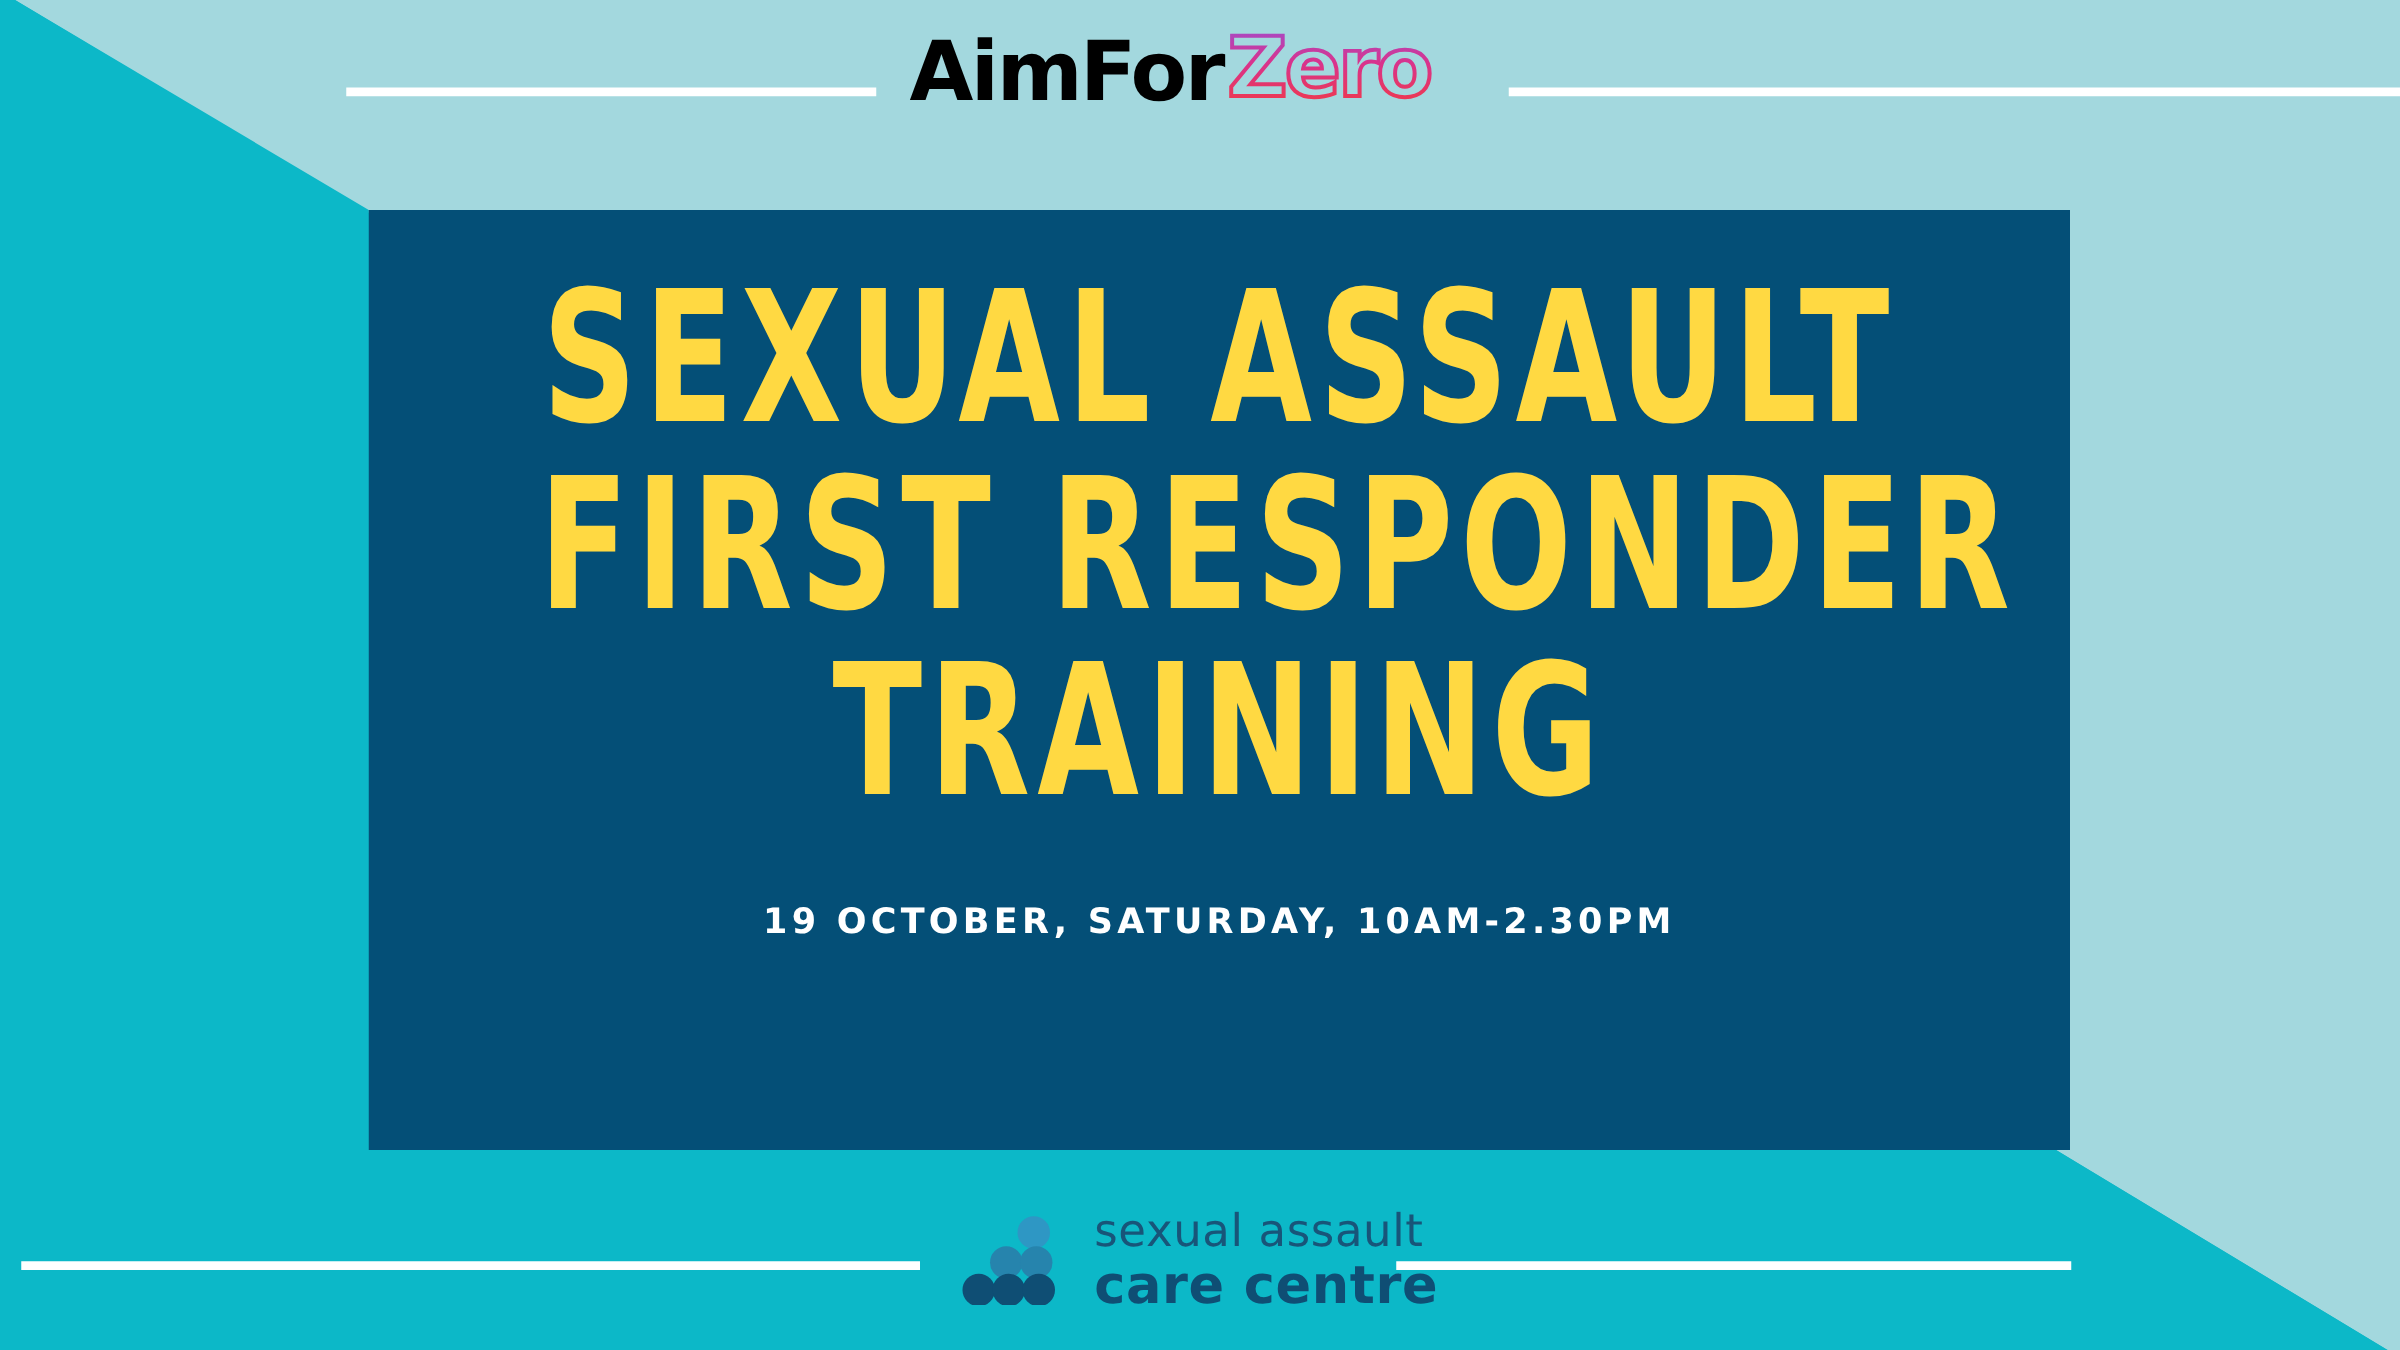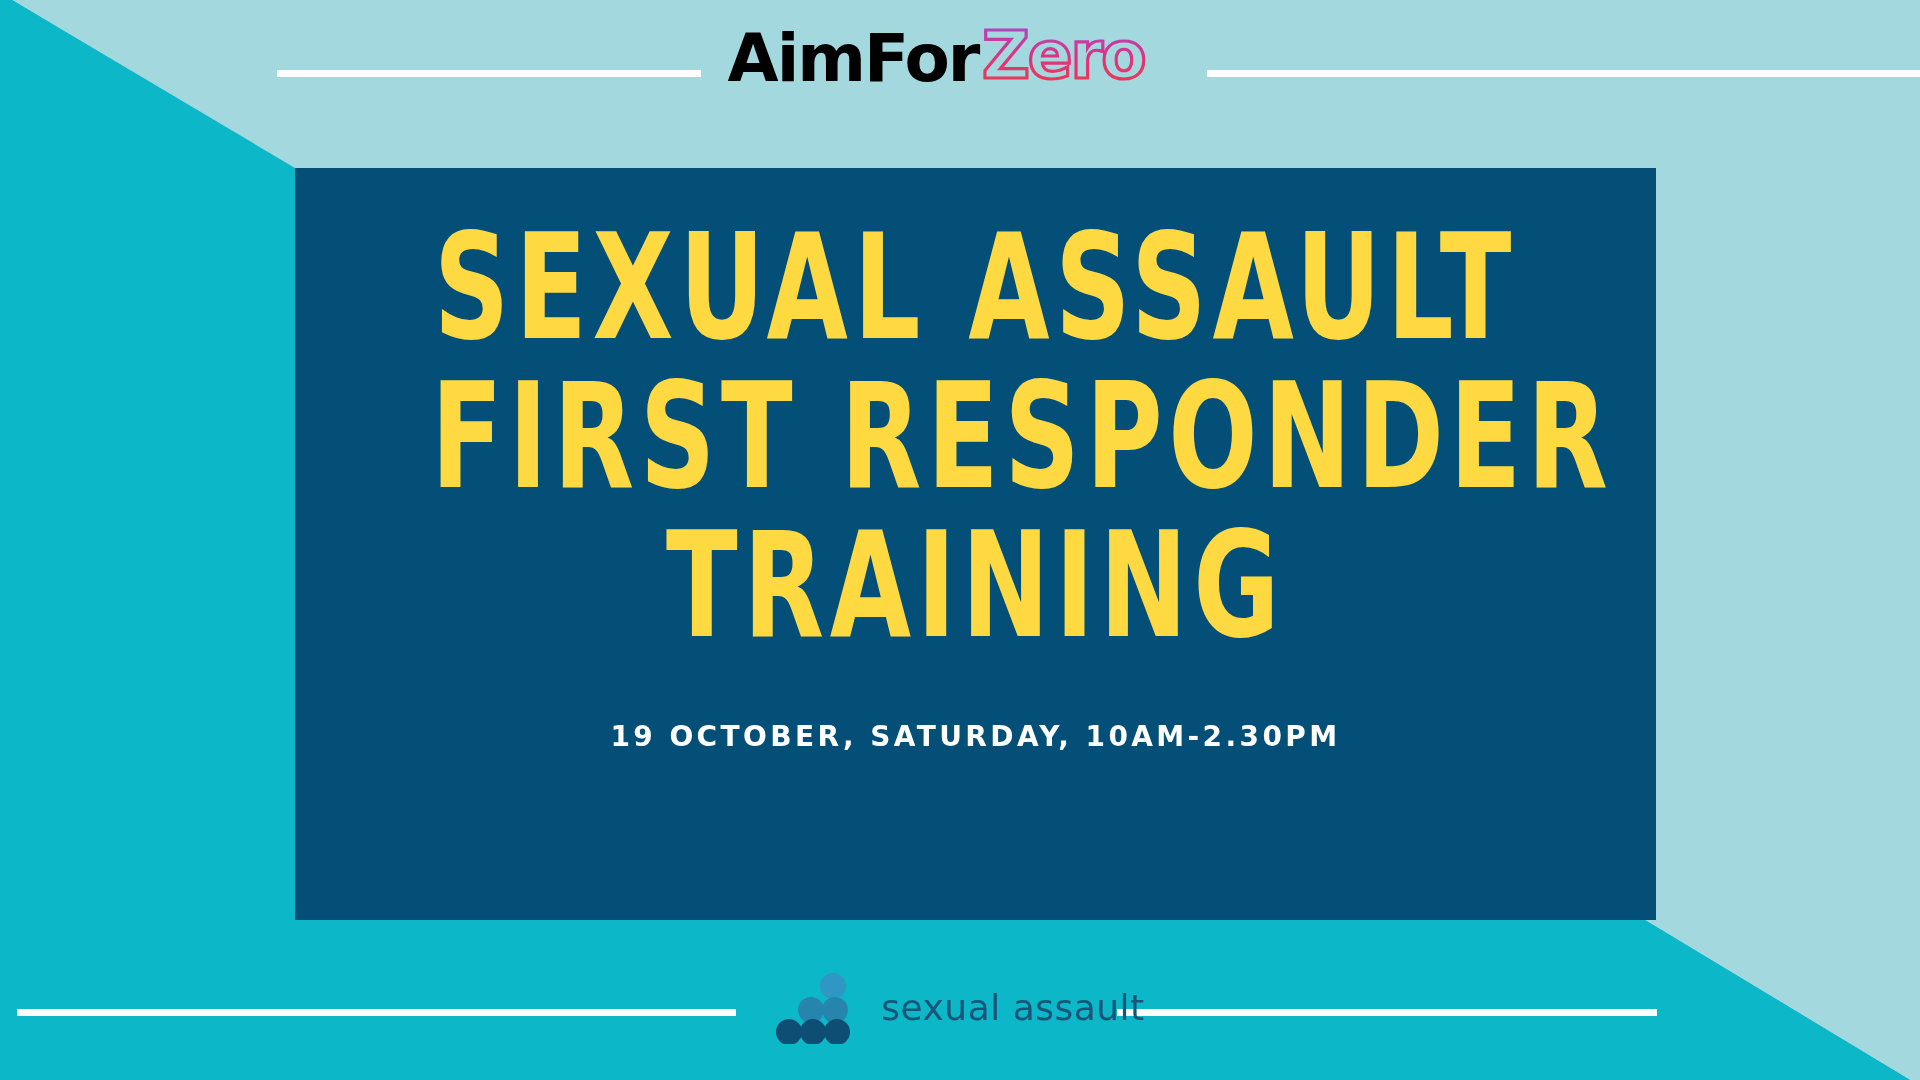--- a/index.html
+++ b/index.html
@@ -166,16 +166,17 @@
     <svg id="org-dots" width="88" height="72" viewBox="0 0 88 72">
       <circle cx="58" cy="14" r="13" fill="#2e97c4"></circle>
       <circle cx="36" cy="38" r="13" fill="#2684ad"></circle>
       <circle cx="60" cy="38" r="13" fill="#2684ad"></circle>
       <circle cx="14" cy="60" r="13" fill="#0f4e74"></circle>
       <circle cx="38" cy="60" r="13" fill="#0f4e74"></circle>
       <circle cx="62" cy="60" r="13" fill="#0f4e74"></circle>
     </svg>
     <div id="org-wordmark">
       <span id="org-line1">sexual assault</span>
+      <span id="org-line2">care centre</span>
     </div>
   </div>
 
 </div>
 
 </body></html>

